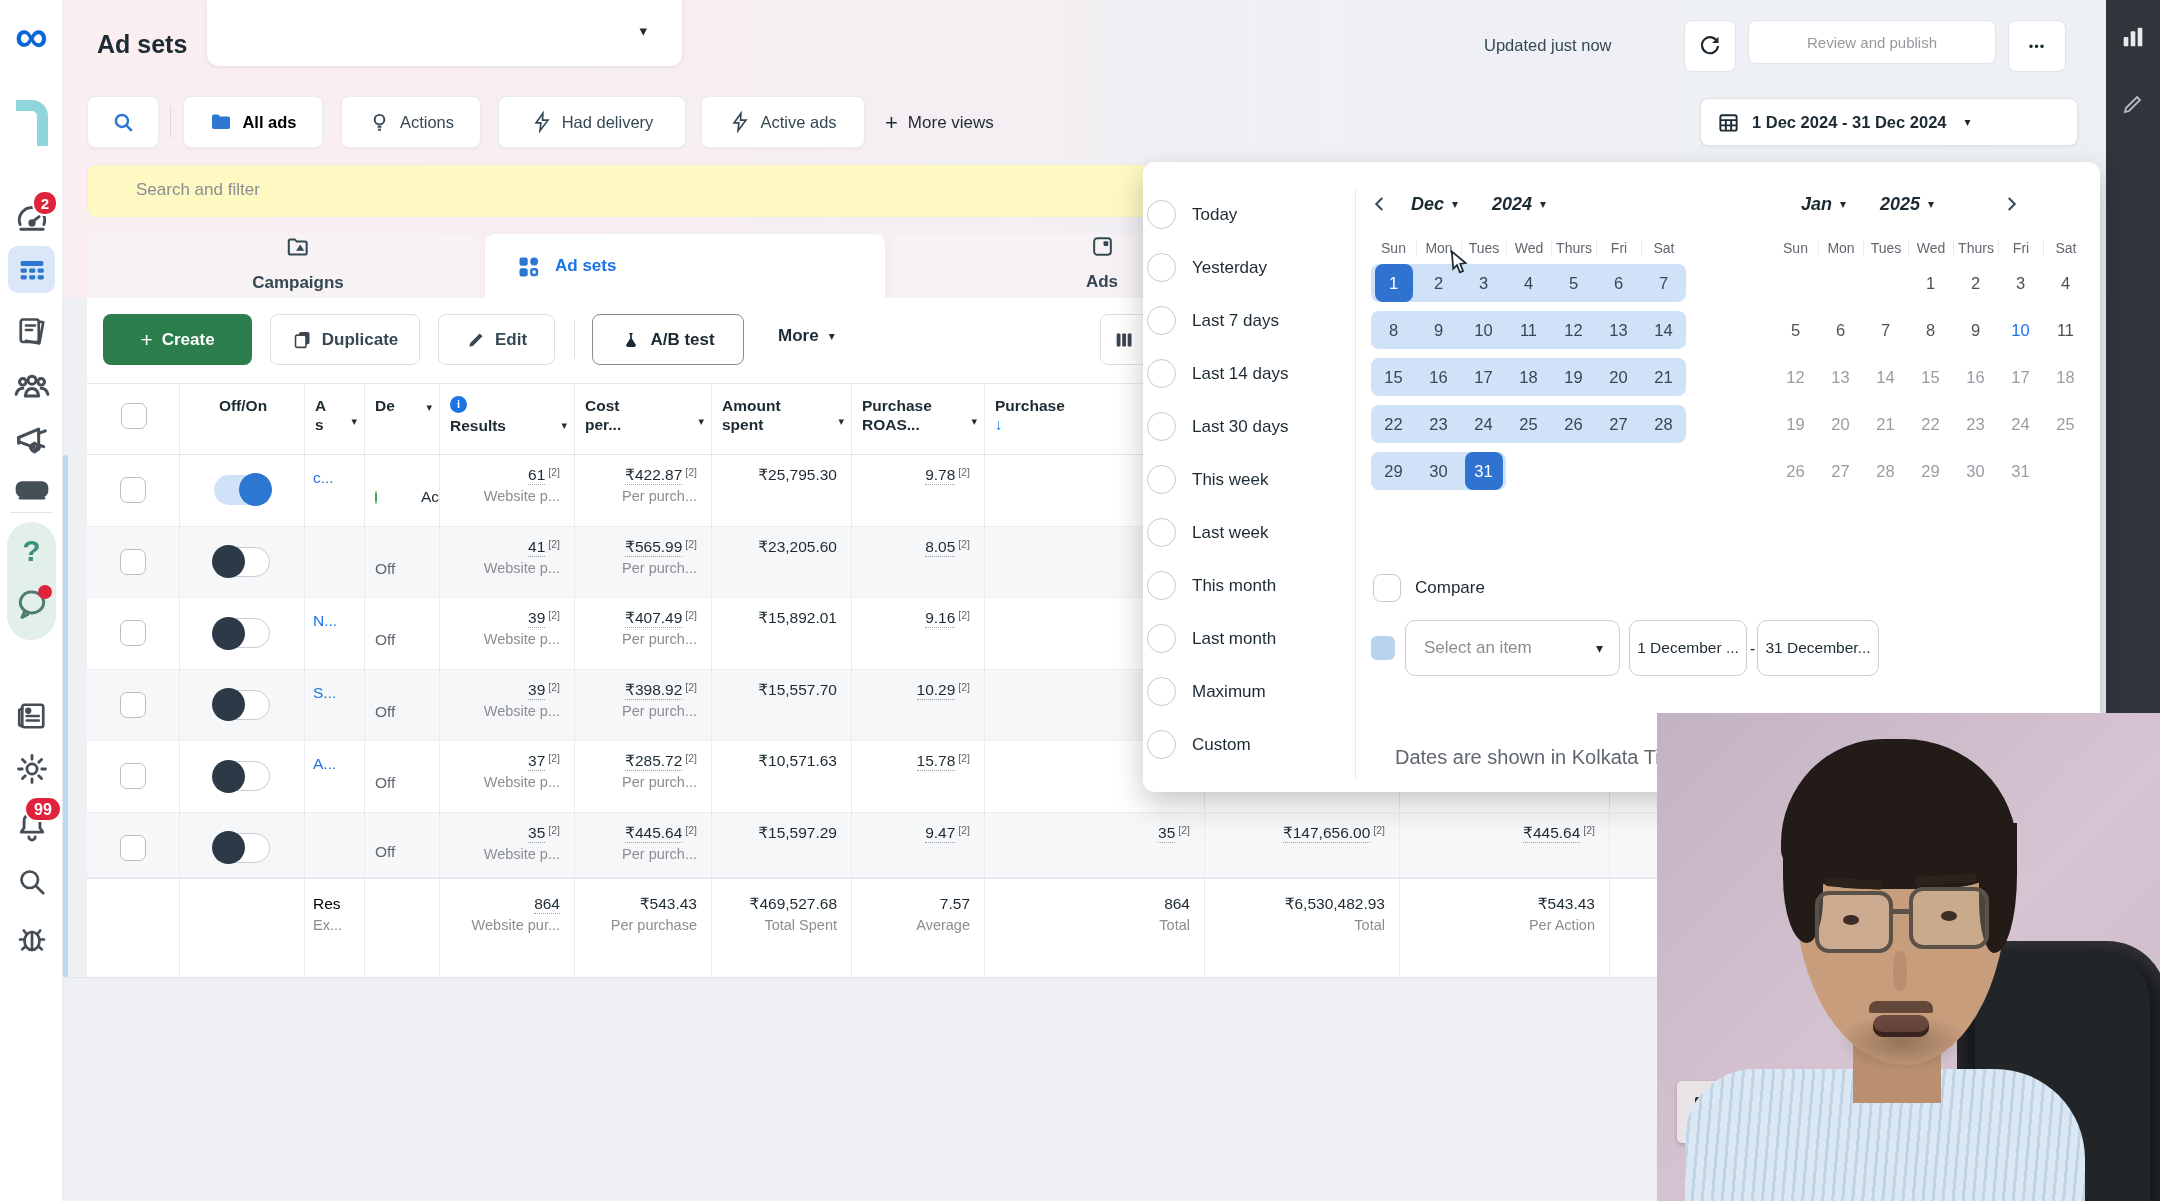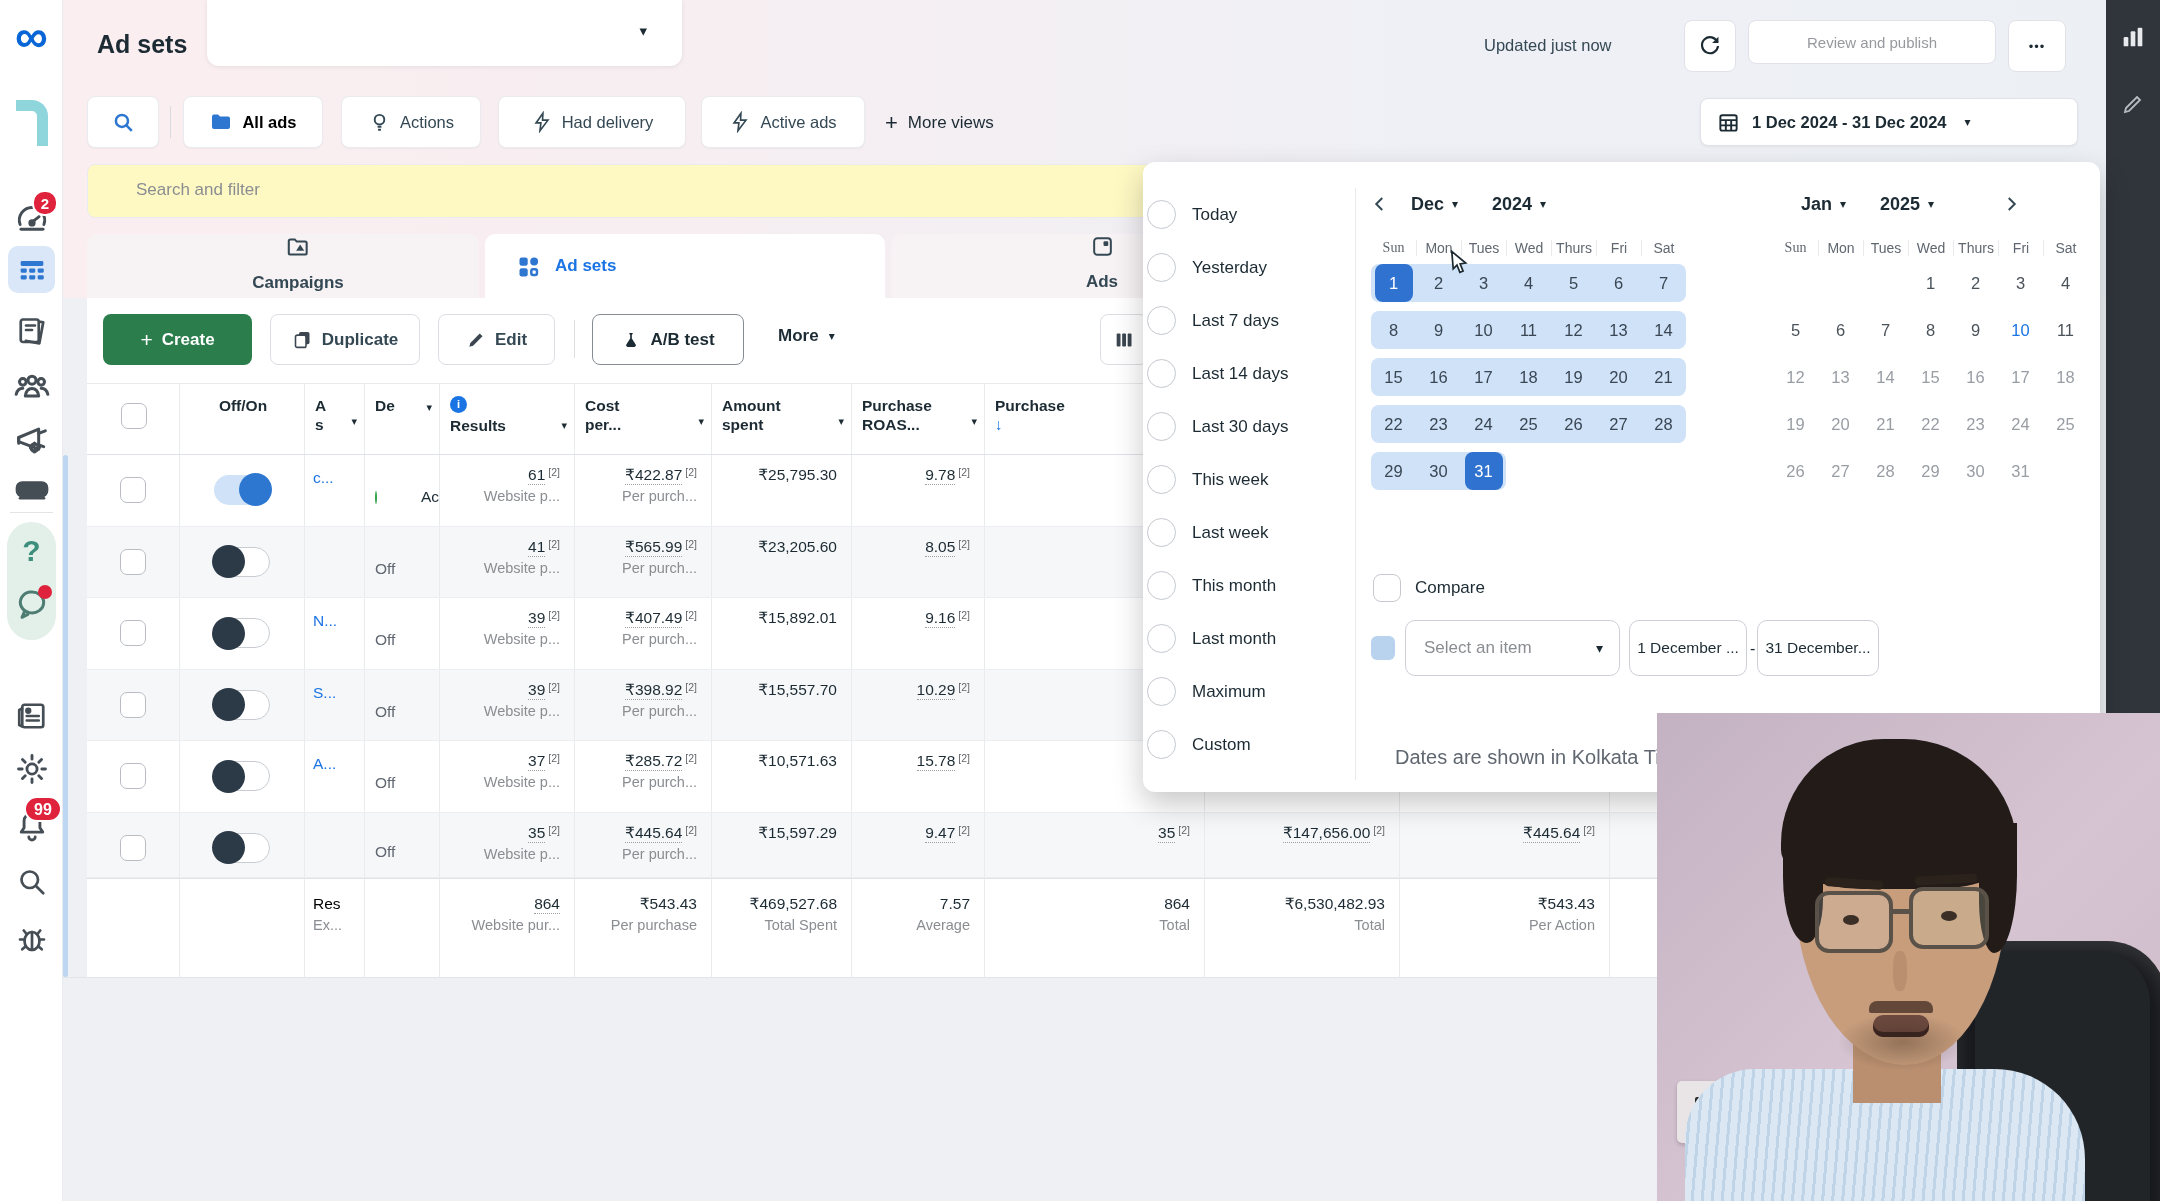--- a/index.html
+++ b/index.html
@@ -57,24 +57,24 @@
   
   .tbtn{position:absolute;top:314px;height:51px;font-size:17px;font-weight:600;}
   
   #popup{left:1143px;top:162px;width:957px;height:630px;background:#fff;border-radius:12px;box-shadow:0 12px 30px rgba(0,0,0,.22);z-index:20;}
   #presets{position:absolute;left:0;top:26px;width:213px;border-right:1px solid #e8eaee;height:592px;}
   .preset{display:flex;align-items:center;height:53px;padding-left:4px;gap:16px;}
   .radio{width:29px;height:29px;border:1.5px solid #c4c8cd;border-radius:50%;background:#fff;flex:none;}
   .preset span.pl{font-size:17px;color:#1c2b33;}
   .cal{position:absolute;top:24px;width:330px;}
   #caldec{left:228px;} #caljan{left:630px;}
-  .calhead{display:flex;align-items:center;gap:8px;height:36px;font-size:18px;font-weight:700;color:#1c2b33;}
+  .calhead{display:flex;align-items:center;gap:8px;height:36px;font-size:18px;font-weight:700;color:#1c2b33;font-style:italic;}
   .wdrow{display:flex;margin-top:18px;}
   .wd{width:45px;text-align:center;font-size:14px;color:#606770;line-height:16px;border-left:1px solid #e9ebee;}
-  .wd:first-child{border-left:none;font-family:Liberation Serif, serif;}
+  .wd:first-child{border-left:none;}
   .week{position:relative;width:315px;height:40px;margin-top:7px;}
   .band{position:absolute;top:1px;height:38px;background:#cfe2f7;border-radius:8px;}
   .day{position:absolute;width:45px;height:40px;line-height:40px;text-align:center;font-size:16.5px;color:#3a4654;}
   .day.selbox{width:38px;height:38px;line-height:38px;left-margin:0;background:#2f72cf;border-radius:8px;color:#fff;top:1px;}
   .day.jd1{color:#4a525a;} .day.jd2{color:#989da4;} .day.today{color:#1b74e4;}
   .field{position:absolute;background:#fff;border:1px solid #ccd0d6;border-radius:10px;height:56px;display:flex;align-items:center;}
   
   #darkbar{left:2106px;top:0;width:54px;height:713px;background:#2f353b;z-index:15;}
   #webcam{left:1657px;top:713px;width:503px;height:488px;z-index:40;overflow:hidden;background:linear-gradient(135deg,#c3b2c2,#d6c4d2 55%,#cdbac9);}
   .wc{position:absolute;}

